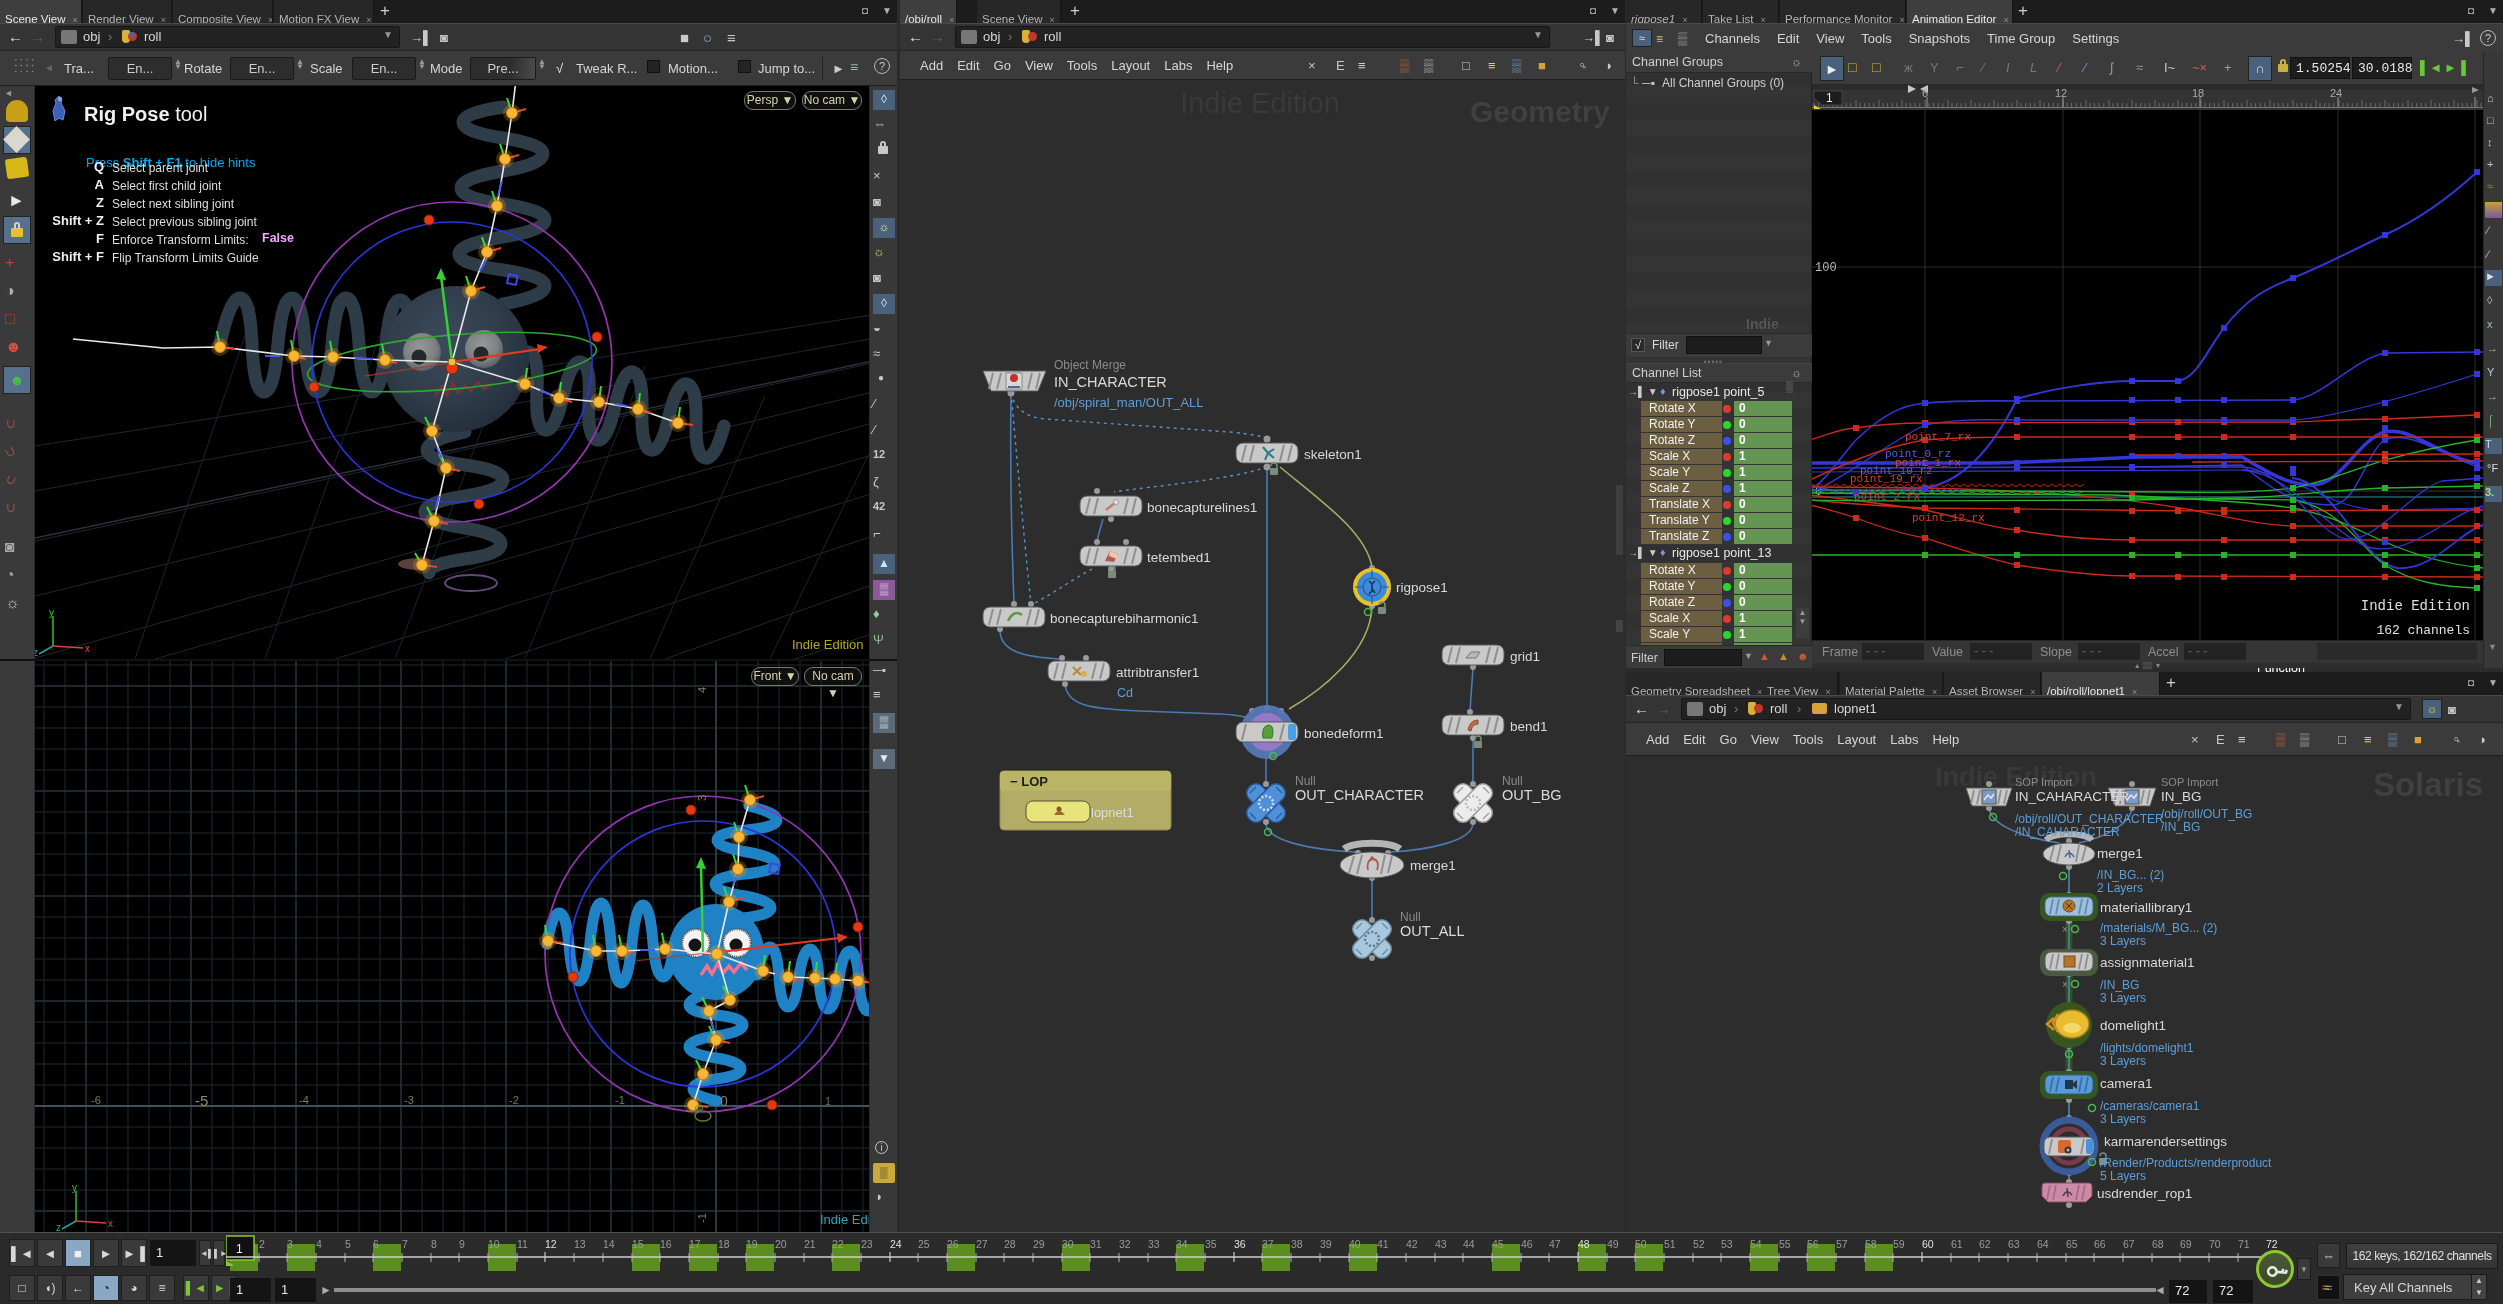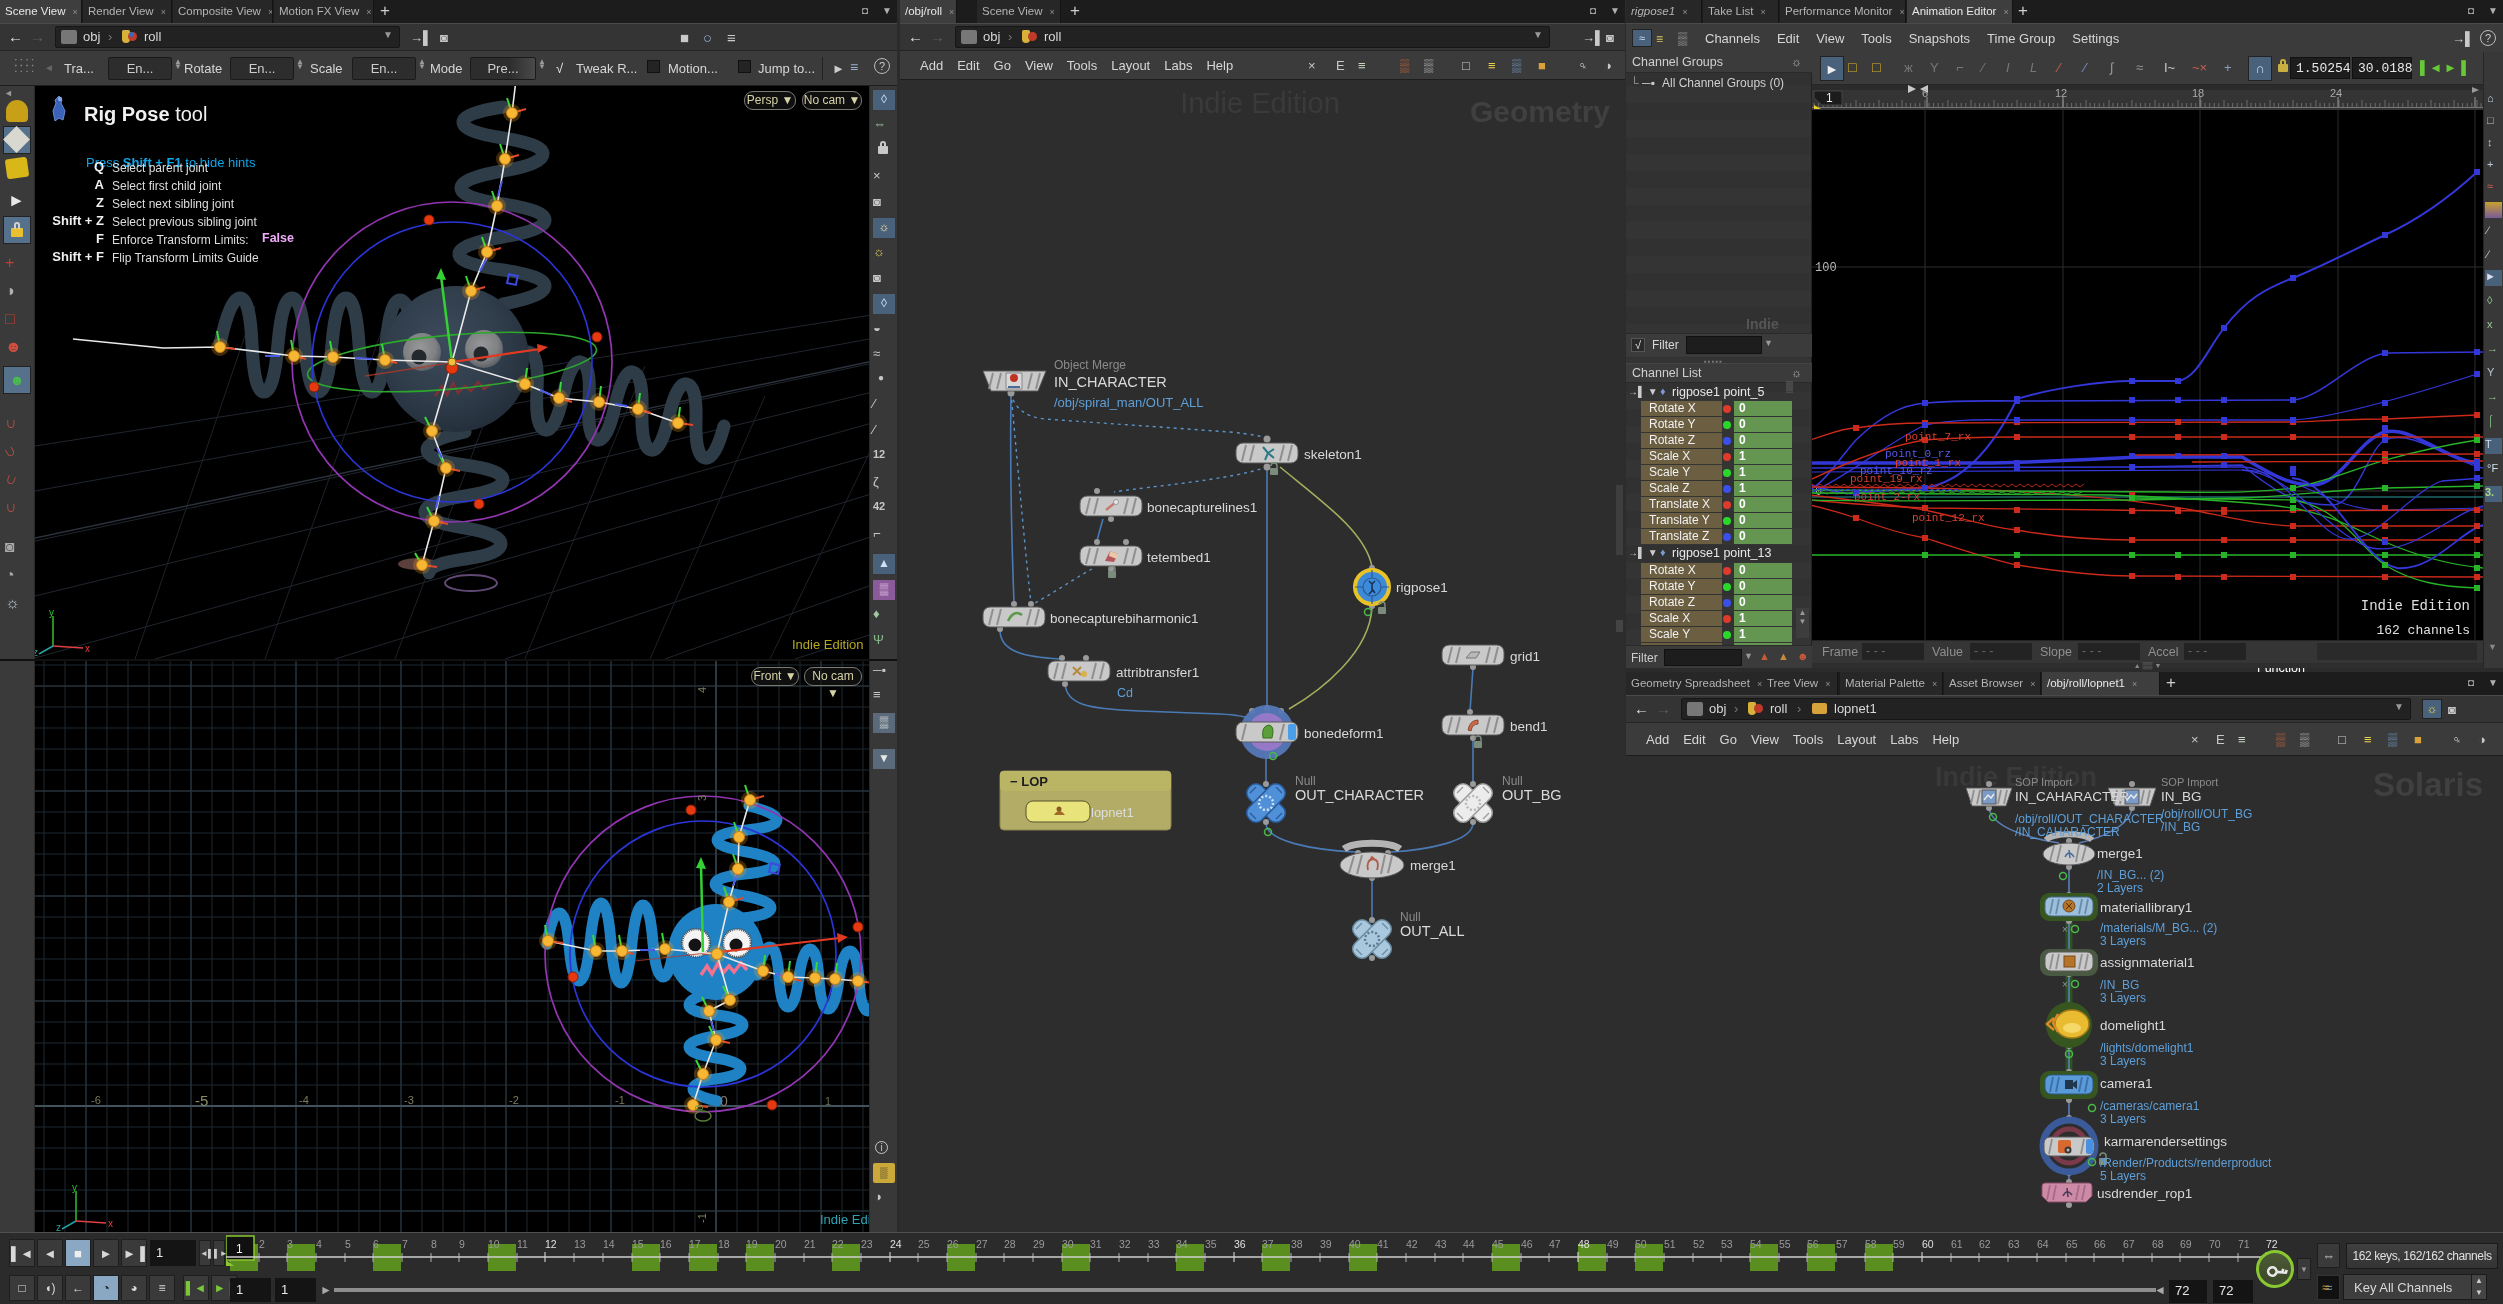--- a/index.html
+++ b/index.html
@@ -1,18 +1,18 @@
 <!DOCTYPE html>
 <html><head><meta charset="utf-8"><style>
 *{margin:0;padding:0;box-sizing:border-box}
 html,body{background:#1e1e1e}
 #w{position:relative;width:2503px;height:1304px;background:#2b2b2b;font-family:"Liberation Sans",sans-serif;overflow:hidden}
 .abs{position:absolute}
 .tabbar{background:#1c1c1c;height:23px}
-.tab{position:absolute;top:0;height:23px;background:#272727;color:#b4b4b4;font-size:11.5px;line-height:23px;padding:0 5px;border-right:1px solid #141414;white-space:nowrap;overflow:hidden}
+.tab{position:absolute;top:0;height:23px;background:#272727;color:#b4b4b4;font-size:11.5px;line-height:23px;padding:8px 5px;border-right:1px solid #141414;white-space:nowrap;overflow:hidden}
 .tab .x{color:#909090;font-size:9px;margin-left:7px}
 .tab.sel{background:#3e3e3e;color:#e8e8e8}
 .plus{position:absolute;top:0;color:#cfcfcf;font-size:17px;line-height:22px}
 .corner{position:absolute;top:5px;color:#b0b0b0;font-size:10px}
 .pathrow{background:#343434;border-top:1px solid #4a4a4a;border-bottom:1px solid #242424}
 .pathfield{position:absolute;background:#222;border:1px solid #161616;border-radius:2px;color:#d8d8d8;font-size:13px}
 .menurow{background:#3b3b3b;color:#d6d6d6;font-size:13px}
 .menurow span.m{margin-right:22px}
 .ic{position:absolute;font-size:13px;color:#c9c9c9}
 .pill{position:absolute;height:19px;border:1px solid #7a7a72;border-radius:9px;background:rgba(20,20,20,.75);color:#d6d2a8;font-size:12px;text-align:center;line-height:17px}

